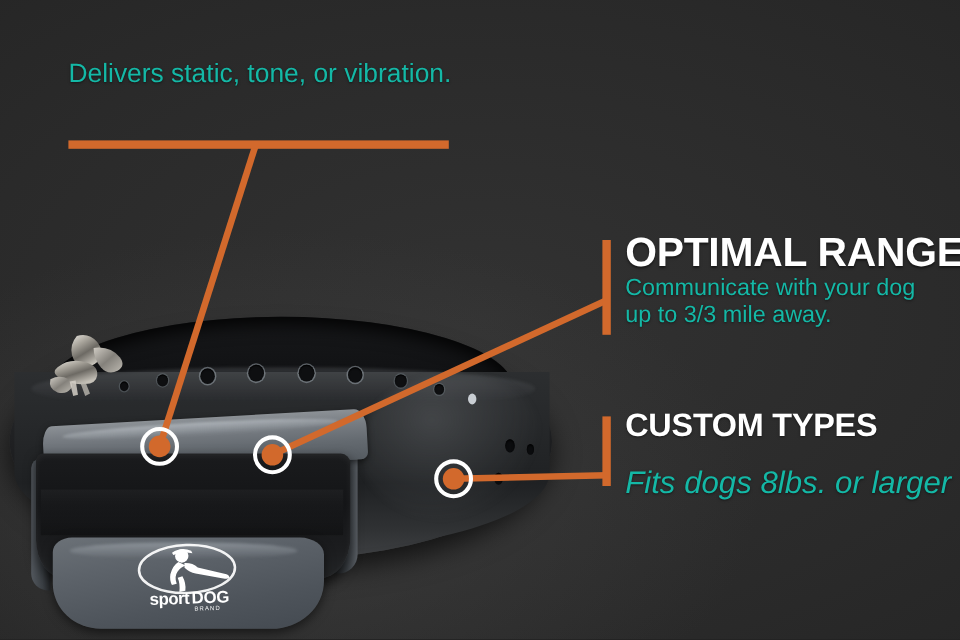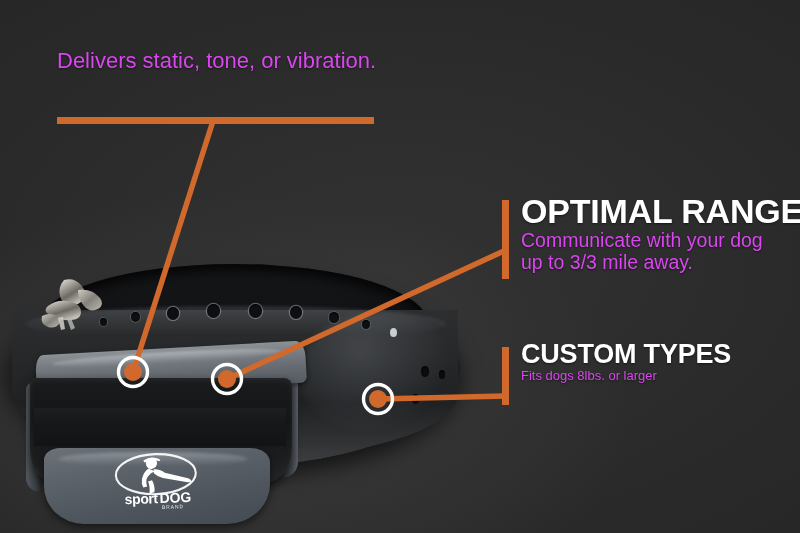--- a/index.html
+++ b/index.html
@@ -227,38 +227,38 @@
   .callout-text { position: absolute; }
   .c-head {
     color: #ffffff;
     font-weight: 700;
     letter-spacing: -0.2px;
     line-height: 1;
     white-space: nowrap;
     text-shadow: 0 1px 2px rgba(0,0,0,0.5);
   }
   .c-sub {
-    color: #d946ef;
+    color: #14b8a6;
     font-weight: 400;
     line-height: 1.14;
     white-space: nowrap;
     text-shadow: 0 1px 2px rgba(0,0,0,0.5);
   }
 
   #callout-1 { left: 57px; top: 41px; }
   #callout-1 .c-head { font-size: 38px; }
   #callout-1 .c-sub  { font-size: 22px; margin-top: 7px; }
 
   #callout-2 { left: 521px; top: 194px; }
   #callout-2 .c-head { font-size: 34px; }
   #callout-2 .c-sub  { font-size: 19.5px; margin-top: 1px; }
 
   #callout-3 { left: 521px; top: 341px; }
   #callout-3 .c-head { font-size: 27px; }
-  #callout-3 .c-sub  { font-size: 13px; margin-top: 1px; }
+  #callout-3 .c-sub  { font-size: 26px; margin-top: 20px; font-style: italic; }
 </style>
 </head>
 <body>
 
 <div id="stage">
 
   <div id="bg-gradient"></div>
 
   <div id="product">
 

